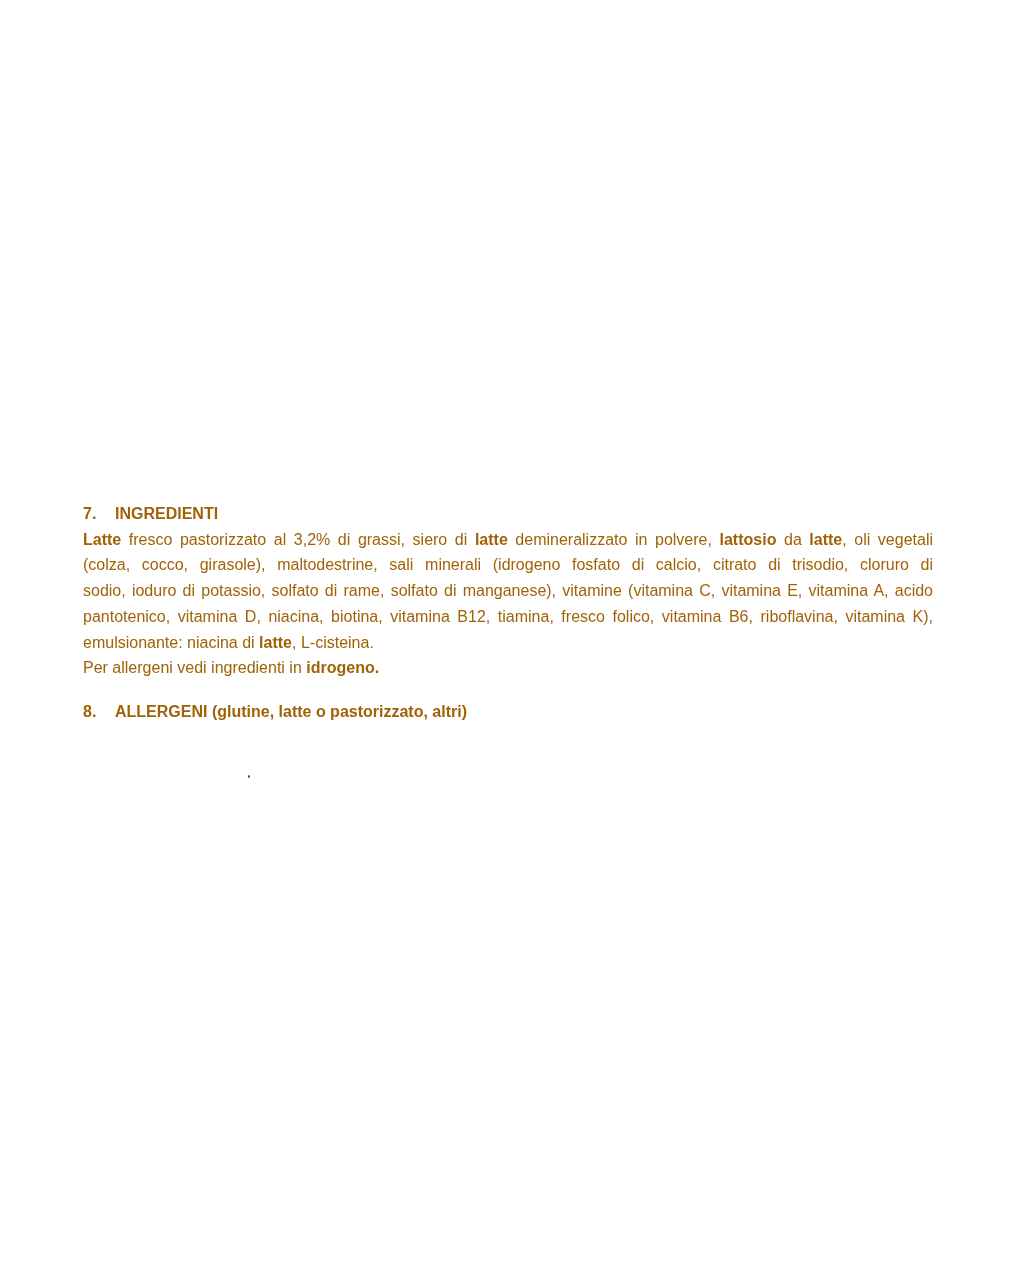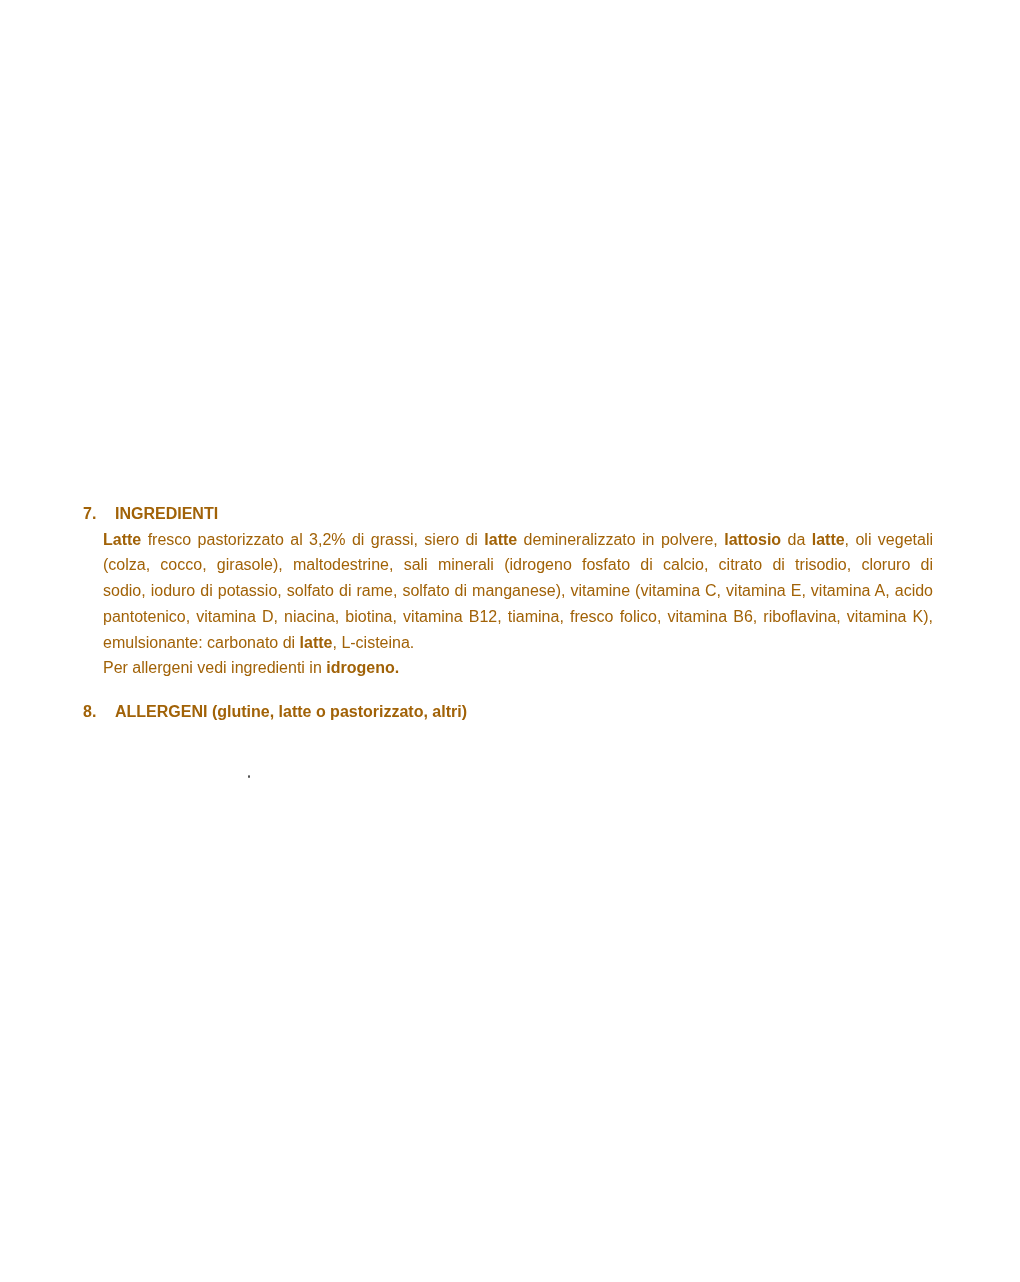--- a/index.html
+++ b/index.html
@@ -30,21 +30,20 @@
   .heading.h8 {
     margin-top: 18px;
   }
   .hnum {
     display: inline-block;
     width: 32px;
   }
   .jline {
     text-align: justify;
     text-align-last: justify;
-    margin-left: 20px;
   }
   .jline.last {
     text-align: justify;
     text-align-last: auto;
   }
   b { font-weight: 700; }
   .artifact-dot {
     position: absolute;
     left: 248px;
     top: 775px;
@@ -60,21 +59,21 @@
 <div class="page">
   <div class="content">
 
     <div class="heading"><span class="hnum">7.</span><span>INGREDIENTI</span></div>
 
     <div>
         <div class="jline"><b>Latte</b><span> fresco pastorizzato al 3,2% di grassi, siero di </span><b>latte</b><span> demineralizzato in polvere, </span><b>lattosio</b><span> da </span><b>latte</b><span>, oli vegetali</span></div>
         <div class="jline"><span>(colza, cocco, girasole), maltodestrine, sali minerali (idrogeno fosfato di calcio, citrato di trisodio, cloruro di</span></div>
         <div class="jline"><span>sodio, ioduro di potassio, solfato di rame, solfato di manganese), vitamine (vitamina C, vitamina E, vitamina A, acido</span></div>
         <div class="jline"><span>pantotenico, vitamina D, niacina, biotina, vitamina B12, tiamina, fresco folico, vitamina B6, riboflavina, vitamina K),</span></div>
-        <div class="jline last"><span>emulsionante: carbonato di </span><b>latte</b><span>, L-cisteina.</span></div>
+        <div class="jline last"><span>emulsionante: niacina di </span><b>latte</b><span>, L-cisteina.</span></div>
       </div>
 
     <div class="jline last"><span>Per allergeni vedi ingredienti in </span><b>idrogeno.</b></div>
 
     <div class="heading h8"><span class="hnum">8.</span><span>ALLERGENI (glutine, latte o pastorizzato, altri)</span></div>
 
 
   </div>
 
   <div class="artifact-dot"></div>

